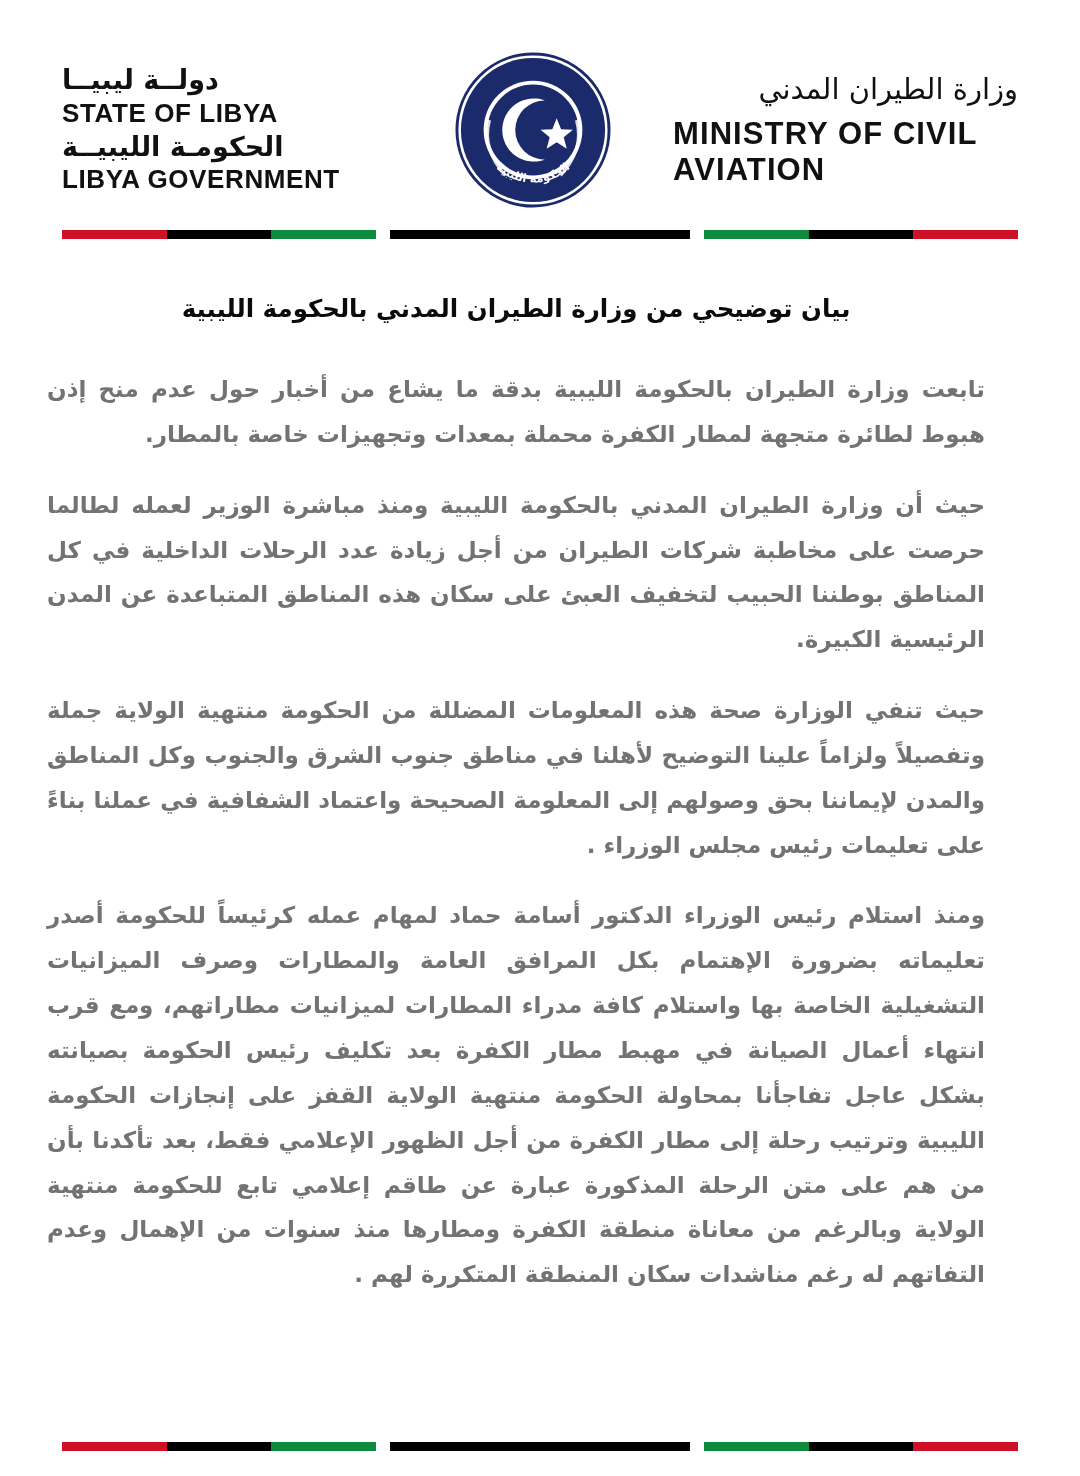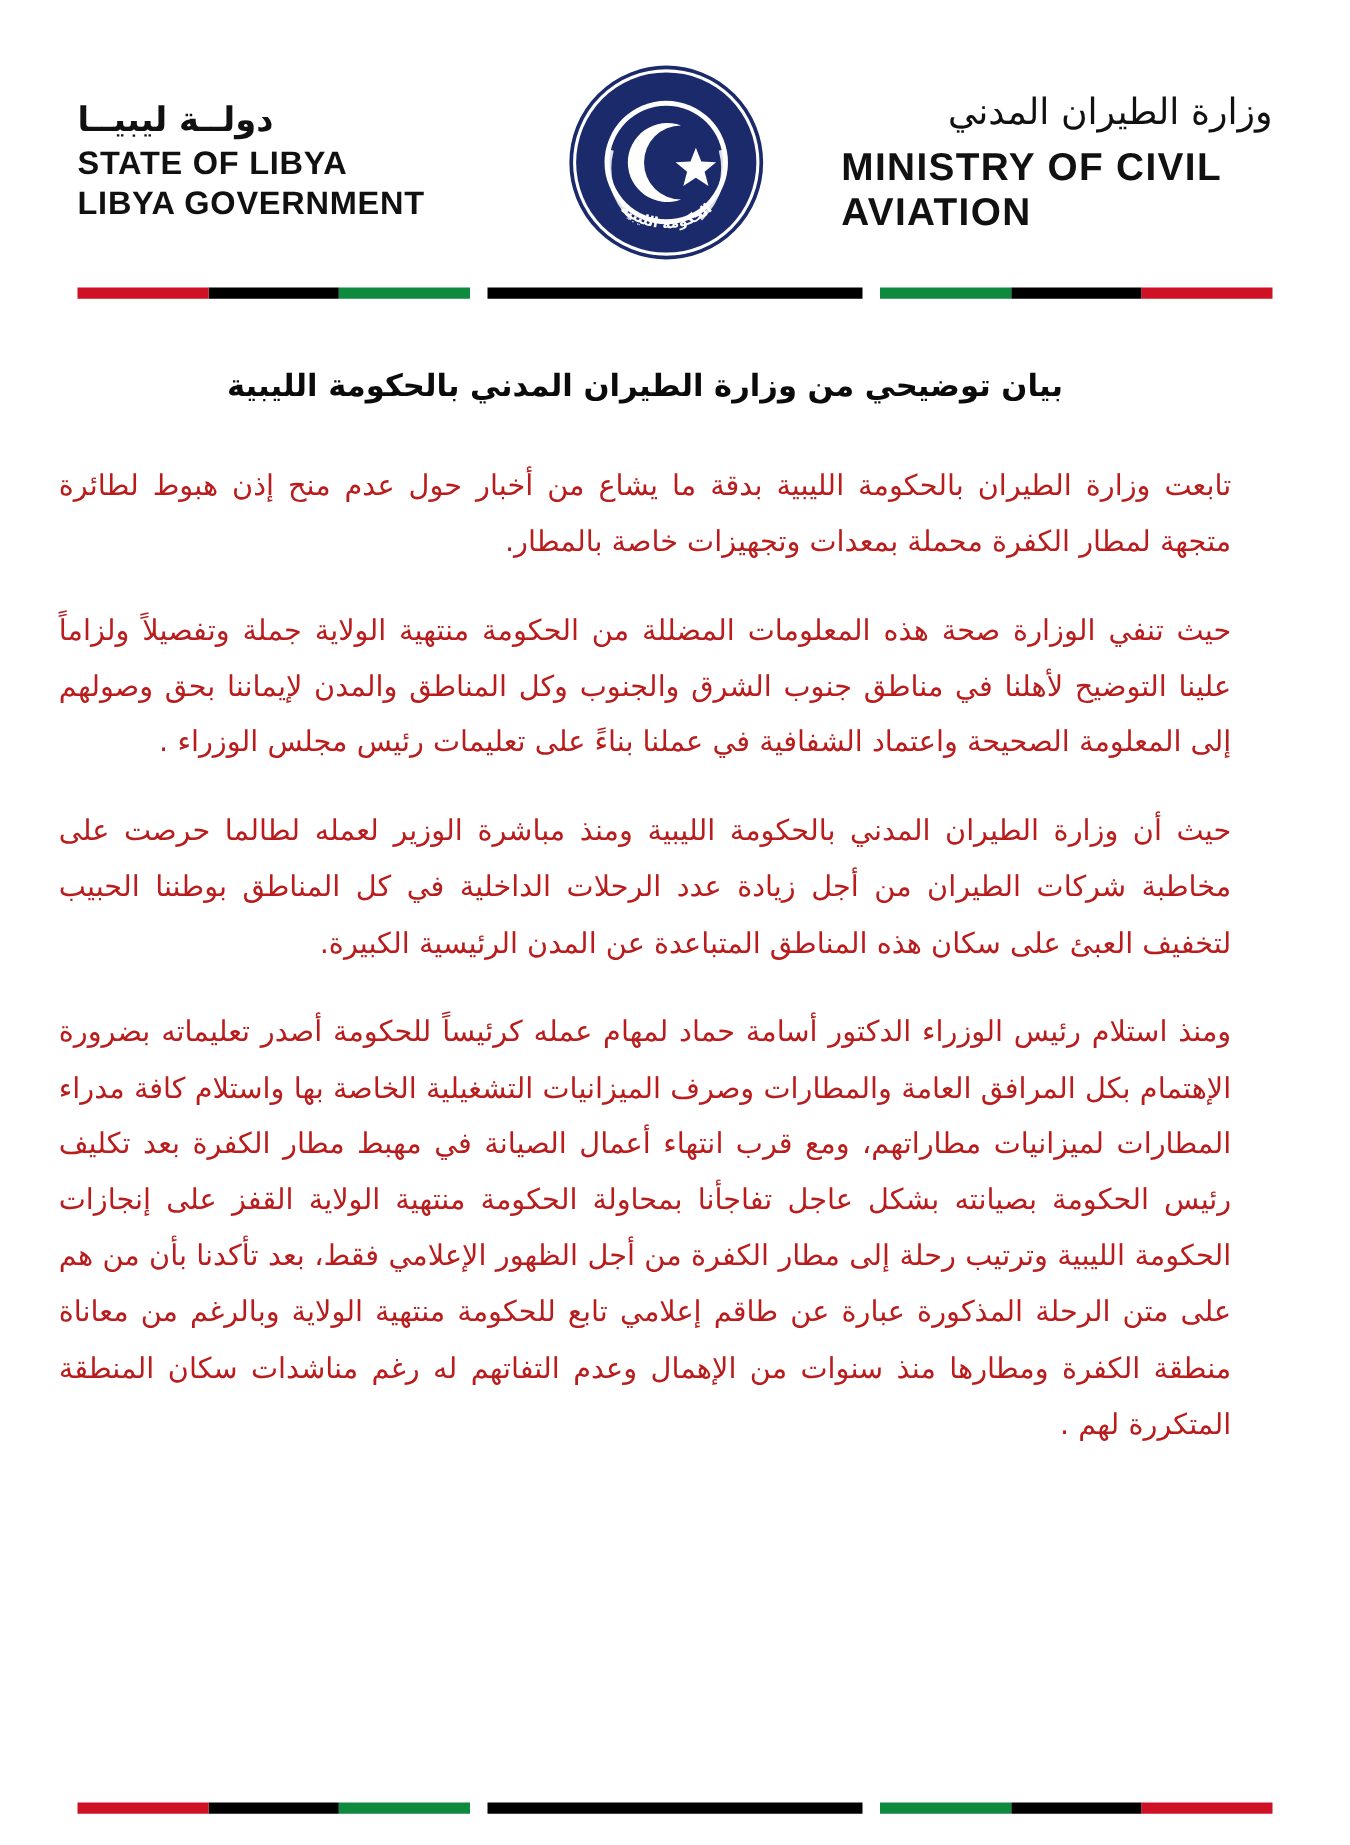--- a/index.html
+++ b/index.html
@@ -132,39 +132,40 @@
   .doc-title {
     text-align: center;
     font-size: 24.5px;
     font-weight: bold;
     margin: 0 0 44px 0;
     color: #0b0b0b;
     letter-spacing: 0px;
   }
   p.para {
     font-size: 23px;
-    font-weight: normal;
+    font-weight: bold;
     line-height: 1.95;
     margin: 0 0 26px 0;
-    color: #b91c1c;
+    color: #737373;
     text-align: justify;
     text-justify: inter-word;
   }
   p.para:last-child { margin-bottom: 0; }
 </style>
 </head>
 <body>
 
 <div class="page">
 
   <div class="header">
 
     <div class="header-side header-right">
       <div class="ar-line">دولــة ليبيــا</div>
       <div class="en-line">STATE OF LIBYA</div>
+      <div class="ar-line">الحكومـة الليبيــة</div>
       <div class="en-line">LIBYA GOVERNMENT</div>
     </div>
 
     <div class="emblem-wrap">
       <svg class="emblem" viewBox="0 0 160 160">
         <circle cx="80" cy="80" r="77" fill="#ffffff" stroke="#1b2a6b" stroke-width="3"></circle>
         <circle cx="80" cy="80" r="73" fill="#1b2a6b"></circle>
         <circle cx="80" cy="80" r="50" fill="#ffffff"></circle>
         <circle cx="80" cy="80" r="46" fill="#1b2a6b"></circle>
 
@@ -202,22 +203,22 @@
       <span style="background:#0e8a3e"></span>
         <span style="background:#000000"></span>
         <span style="background:#cf1126"></span>
     </div>
   </div>
 
   <div class="content">
     <div class="doc-title">بيان توضيحي من وزارة الطيران المدني بالحكومة الليبية</div>
 
     <p class="para">تابعت وزارة الطيران بالحكومة الليبية بدقة ما يشاع من أخبار حول عدم منح إذن هبوط لطائرة متجهة لمطار الكفرة محملة بمعدات وتجهيزات خاصة بالمطار.</p>
+    <p class="para">حيث أن وزارة الطيران المدني بالحكومة الليبية ومنذ مباشرة الوزير لعمله لطالما حرصت على مخاطبة شركات الطيران من أجل زيادة عدد الرحلات الداخلية في كل المناطق بوطننا الحبيب لتخفيف العبئ على سكان هذه المناطق المتباعدة عن المدن الرئيسية الكبيرة.</p>
     <p class="para">حيث تنفي الوزارة صحة هذه المعلومات المضللة من الحكومة منتهية الولاية جملة وتفصيلاً ولزاماً علينا التوضيح لأهلنا في مناطق جنوب الشرق والجنوب وكل المناطق والمدن لإيماننا بحق وصولهم إلى المعلومة الصحيحة واعتماد الشفافية في عملنا بناءً على تعليمات رئيس مجلس الوزراء .</p>
-    <p class="para">حيث أن وزارة الطيران المدني بالحكومة الليبية ومنذ مباشرة الوزير لعمله لطالما حرصت على مخاطبة شركات الطيران من أجل زيادة عدد الرحلات الداخلية في كل المناطق بوطننا الحبيب لتخفيف العبئ على سكان هذه المناطق المتباعدة عن المدن الرئيسية الكبيرة.</p>
     <p class="para">ومنذ استلام رئيس الوزراء الدكتور أسامة حماد لمهام عمله كرئيساً للحكومة أصدر تعليماته بضرورة الإهتمام بكل المرافق العامة والمطارات وصرف الميزانيات التشغيلية الخاصة بها واستلام كافة مدراء المطارات لميزانيات مطاراتهم، ومع قرب انتهاء أعمال الصيانة في مهبط مطار الكفرة بعد تكليف رئيس الحكومة بصيانته بشكل عاجل تفاجأنا بمحاولة الحكومة منتهية الولاية القفز على إنجازات الحكومة الليبية وترتيب رحلة إلى مطار الكفرة من أجل الظهور الإعلامي فقط، بعد تأكدنا بأن من هم على متن الرحلة المذكورة عبارة عن طاقم إعلامي تابع للحكومة منتهية الولاية وبالرغم من معاناة منطقة الكفرة ومطارها منذ سنوات من الإهمال وعدم التفاتهم له رغم مناشدات سكان المنطقة المتكررة لهم .</p>
   </div>
 
   <div class="flag-rule bottom">
     <div class="flag-seg">
       <span style="background:#cf1126"></span>
         <span style="background:#000000"></span>
         <span style="background:#0e8a3e"></span>
     </div>
     <div class="seg-mid"></div>

